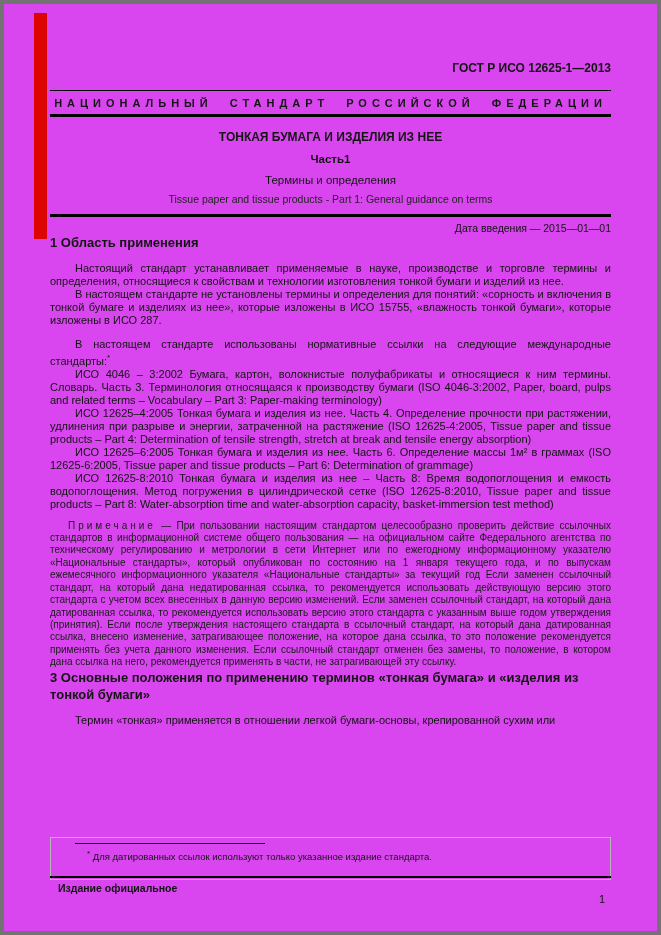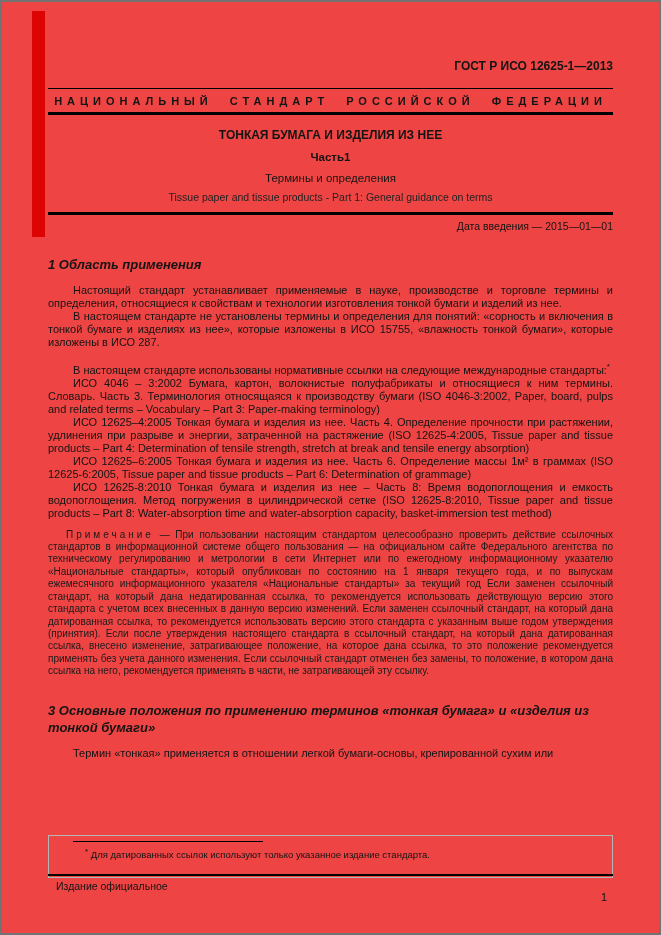--- a/index.html
+++ b/index.html
@@ -6,22 +6,22 @@
   html,body { width:661px; height:935px; }
   body {
     font-family:"Liberation Sans", sans-serif;
     color:#141414;
     background:#ffffff;
     position:relative;
     overflow:hidden;
   }
   .page {
     position:absolute; inset:0;
-    background:#ef4444;
-    border:2px solid #737373;
+    background:#d946ef;
+    border:4px solid #737373;
   }
   .red-bar {
     position:absolute;
     left:30px; top:9px;
     width:13px; height:226px;
   }
   .content {
     position:absolute;
     left:46px; right:46px; top:0; bottom:0;
   }
@@ -47,22 +47,20 @@
   .title-part  { margin-top:9px;  text-align:center; font-weight:bold; font-size:11.5px; }
   .title-sub   { margin-top:9px;  text-align:center; font-weight:normal; font-size:11.5px; }
   .title-en    { margin-top:7px;  text-align:center; font-size:10.5px; color:#222; }
   .thick-rule  { margin-top:9px;  border-top:3px solid #000; }
   .intro-date  { margin-top:5px;  text-align:right; font-weight:normal; font-size:10.5px; }
 
   .section-heading {
     font-weight:bold;
     font-size:13px;
     line-height:17px;
-    margin-top:24px;
-    font-style:italic;
   }
   p.body {
     font-size:11px;
     line-height:13px;
     text-align:justify;
     text-indent:25px;
   }
   p.body.first { margin-top:11px; }
   sup.ref-mark { font-size:8px; vertical-align:super; }
 
@@ -94,21 +92,21 @@
     padding-left:28px;
   }
   .footer-rule {
     position:absolute;
     left:46px; right:46px; top:872px;
     border-top:2px solid #000;
   }
   .footer-left {
     position:absolute;
     left:46px; top:878px;
-    font-weight:normal;
+    font-weight:bold;
     font-size:10.5px;
     padding-left:8px;
   }
   .page-number {
     position:absolute;
     right:52px; top:889px;
     font-size:11px;
   }
 </style>
 </head>

